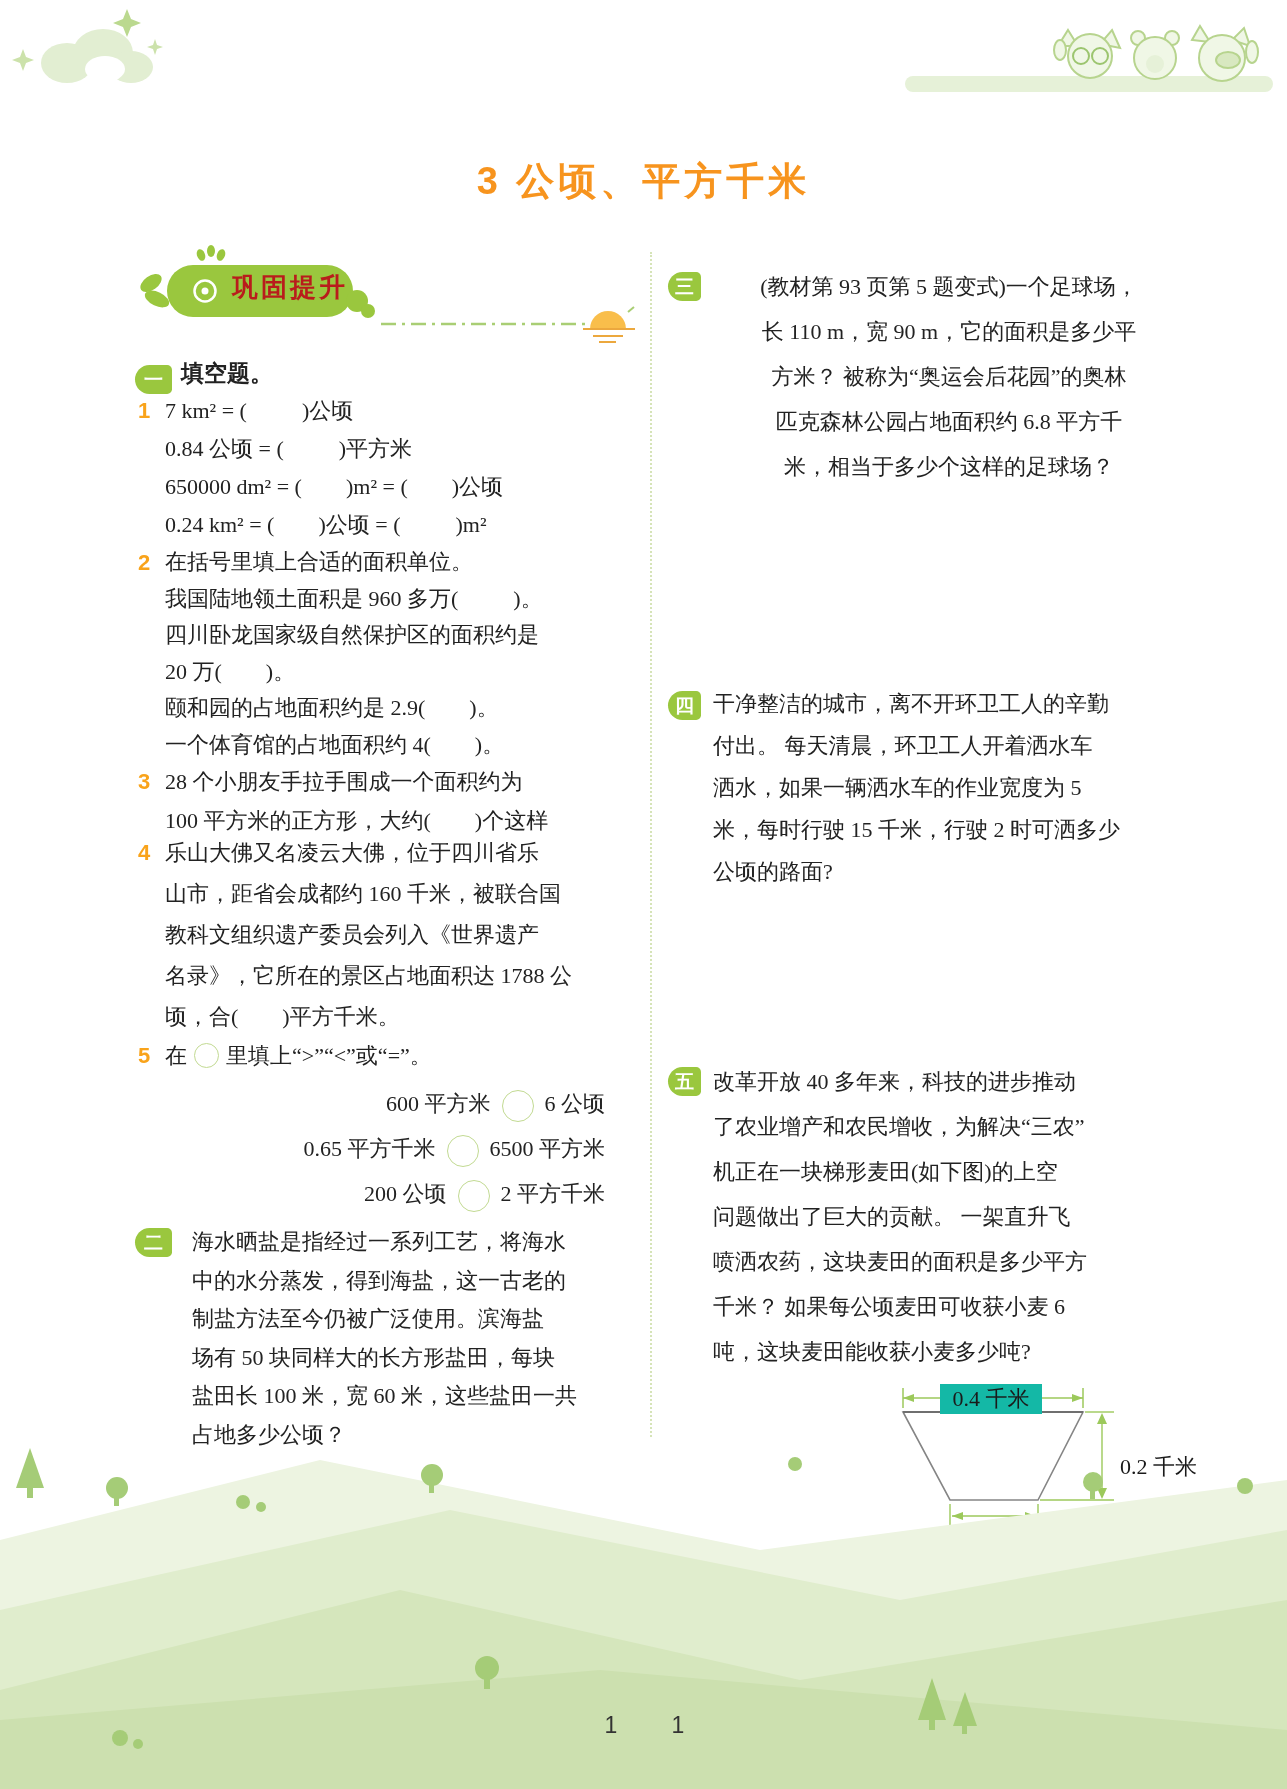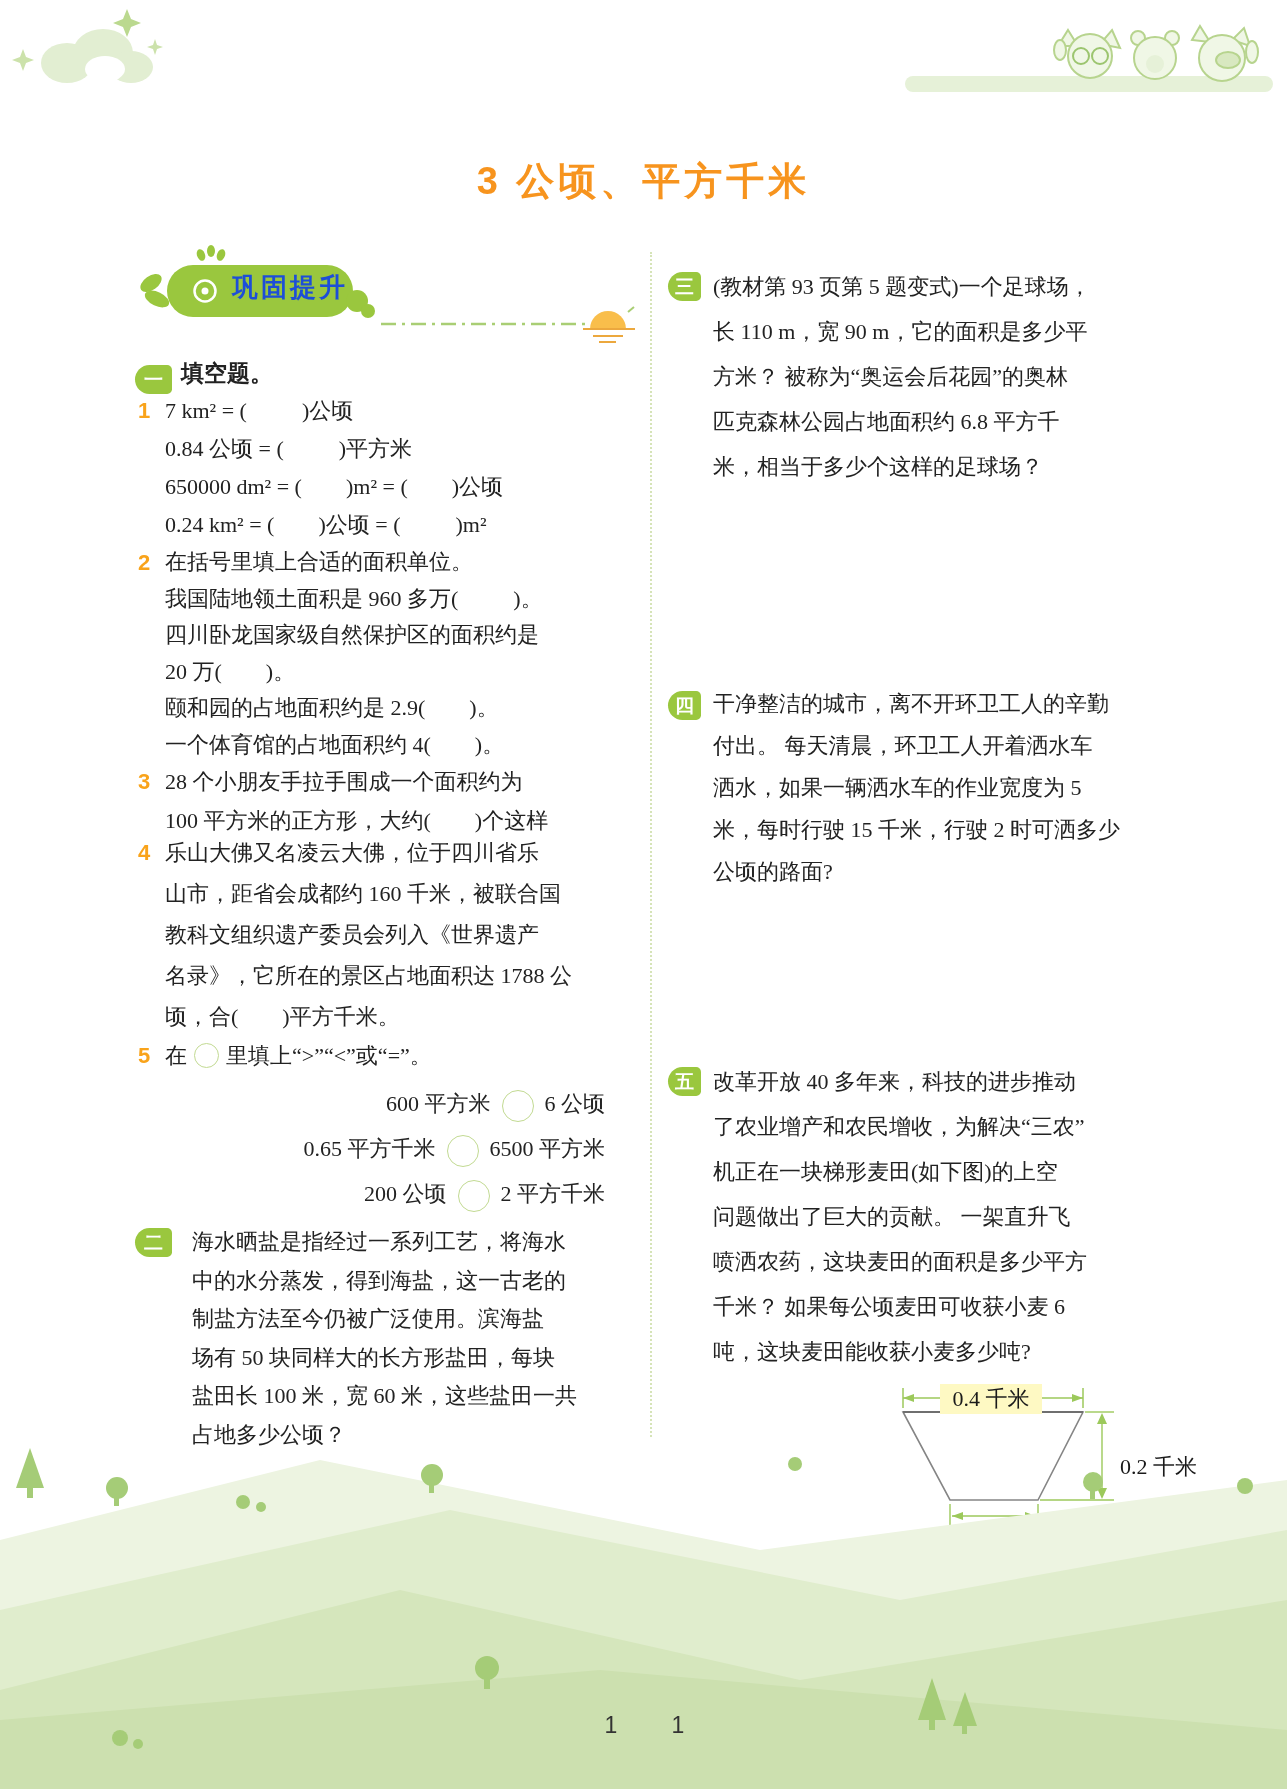--- a/index.html
+++ b/index.html
@@ -19,21 +19,21 @@
   .col-left{position:absolute;left:135px;top:245px;width:470px;}
   .col-right{position:absolute;left:665px;top:264px;width:520px;}
   .divider{position:absolute;left:650px;top:252px;height:1185px;border-left:2px dotted #D6E4B8;}
 
   .tline{white-space:pre;font-size:22px;line-height:38px;}
 
   
   .banner-row{position:relative;height:102px;}
   .banner-label{position:absolute;left:97px;top:25px;width:125px;
       font-family:"Liberation Sans","DejaVu Sans",sans-serif;font-weight:bold;
-      font-size:26px;letter-spacing:3px;color:#1d4ed8;}
+      font-size:26px;letter-spacing:3px;color:#b91c1c;}
 
   
   .sec1-head{height:38px;margin-top:7px;font-family:"Liberation Sans","DejaVu Sans",sans-serif;
       font-weight:bold;font-size:23px;line-height:38px;}
   .badge{display:inline-block;width:37px;height:29px;background:#9AC73E;color:#fff;
       font-family:"Liberation Sans","DejaVu Sans",sans-serif;font-weight:bold;font-size:19px;
       line-height:29px;text-align:center;border-radius:15px 5px 5px 15px;}
   .sec1-head .badge{vertical-align:-5px;margin-right:9px;}
 
   
@@ -49,28 +49,28 @@
       border-radius:50%;vertical-align:middle;margin:0 11px;}
   .cmp-circle.small{width:23px;height:23px;margin:0 7px;vertical-align:-5px;}
 
   
   .lsec{position:relative;padding-left:57px;}
   .lsec .badge{position:absolute;left:0;top:5px;}
   .sec-two{margin-top:7px;} .sec-two .tline{line-height:38.5px;}
 
   .col-right .lsec{padding-left:48px;}
   .col-right .lsec .badge{left:3px;top:8px;width:33px;}
-  .sec-three .tline{line-height:45px;}
+  .sec-three .tline{line-height:45px;text-align:center;}
   .sec-four{margin-top:194px;} .sec-four .tline{line-height:42px;}
   .sec-five{margin-top:166px;} .sec-five .tline{line-height:45px;}
 
   
   .diagram{position:absolute;left:740px;top:1382px;width:520px;height:180px;}
   .dlabel{position:absolute;font-size:22px;white-space:pre;color:#1a1a1a;}
-  .dlabel.top{left:200px;top:2px;width:102px;text-align:center;background:#fef9c3;}
+  .dlabel.top{left:200px;top:2px;width:102px;text-align:center;background:#14b8a6;}
   .dlabel.right{left:380px;top:70px;}
   .dlabel.bottom{left:164px;top:146px;width:180px;text-align:center;}
 
   
   .hills{position:absolute;left:0;top:1420px;}
   .footer-num{position:absolute;top:1712px;width:24px;text-align:center;
       font-family:"Liberation Sans","DejaVu Sans",sans-serif;font-size:23px;color:#333;}
   .fn1{left:599px;} .fn2{left:666px;}
 </style>
 </head>

